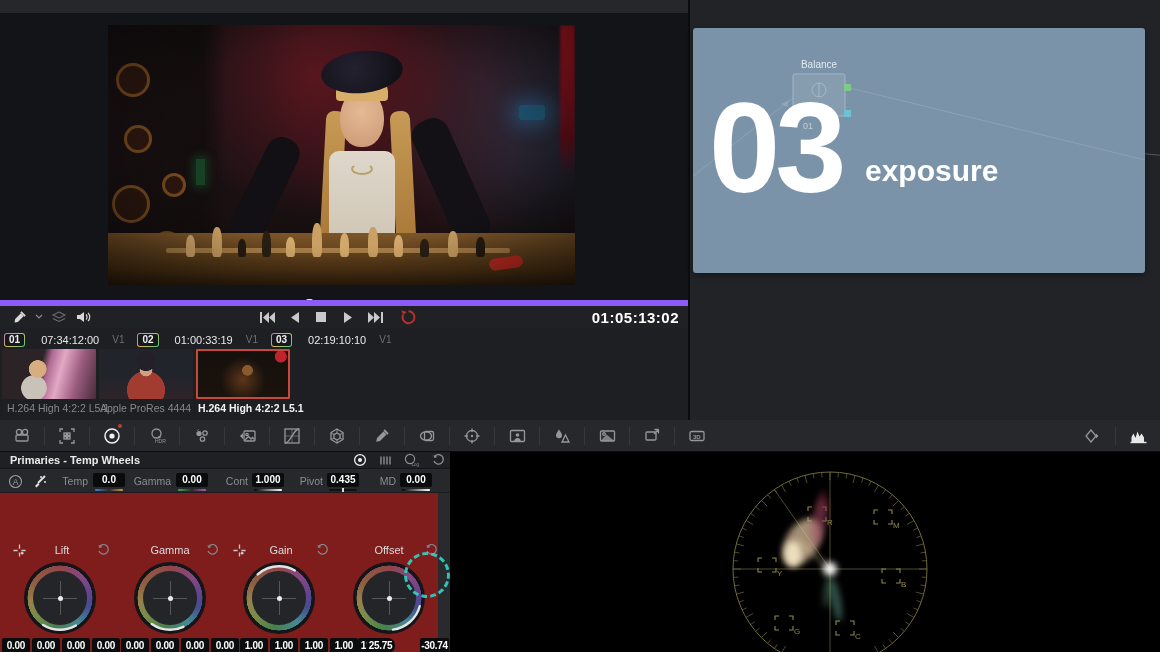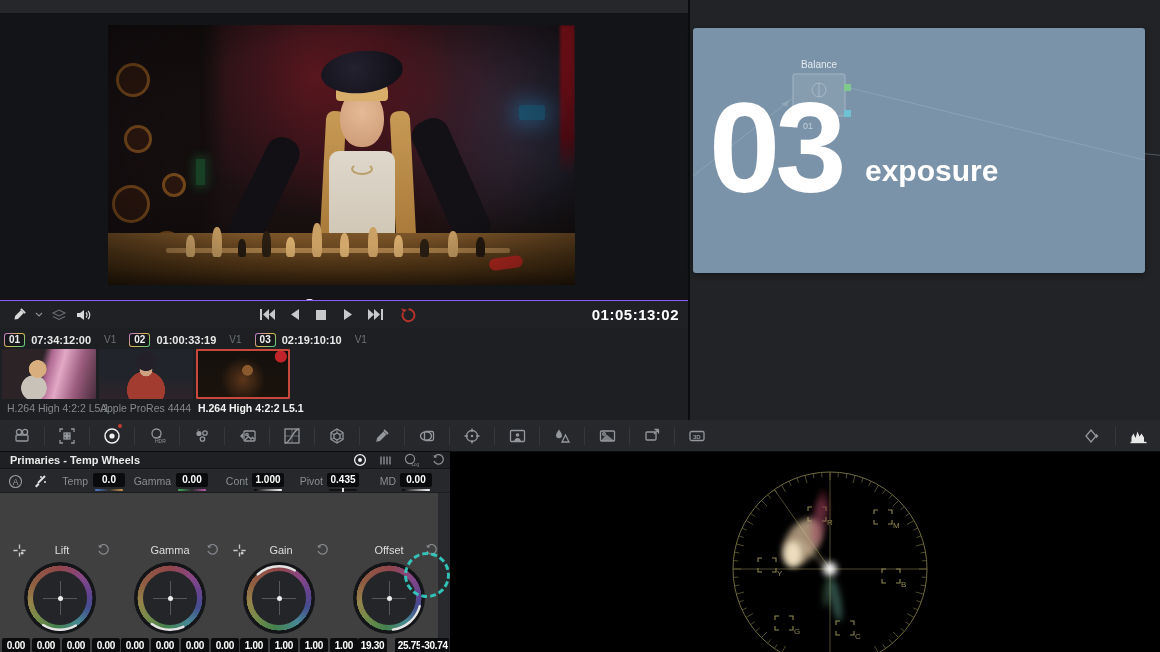--- a/index.html
+++ b/index.html
@@ -34,40 +34,40 @@
   .v-necklace{left:243px;top:138px;width:22px;height:12px;border:2px solid #b9a06a;border-top-color:transparent;border-radius:50%;}
   .v-table{left:0;bottom:0;width:467px;height:52px;background:linear-gradient(180deg,#7c5529,#4e3314 70%,#2e1d0c);}
   .v-boardedge{left:58px;bottom:32px;width:344px;height:5px;background:#b88c52;border-radius:2px;opacity:.8;}
   .v-piece{bottom:0;border-radius:45% 45% 22% 22%;}
   .v-redobj{right:52px;bottom:16px;width:34px;height:12px;background:#c32c22;border-radius:6px;transform:rotate(-8deg);}
   .v-vignette{left:0;top:0;width:100%;height:100%;background:radial-gradient(ellipse at 50% 45%, transparent 52%, rgba(0,0,0,.55));}
   #scrubbar{left:0;top:291px;width:688px;height:2px;background:#3c3e42;}
   #scrubhandle{left:306px;top:285px;width:7px;height:14px;background:#e9e9e9;border-radius:2px;}
 
   
-  #transport{left:0;top:300px;width:688px;height:28px;background:#1f2124;border-top:1px solid #8b5cf6;display:flex;align-items:center;}
+  #transport{left:0;top:300px;width:688px;height:28px;background:#1f2124;border-top:6px solid #8b5cf6;display:flex;align-items:center;}
   .t-left{display:flex;align-items:center;gap:6px;padding-left:10px;}
   .t-center{position:absolute;left:258px;display:flex;align-items:center;gap:9px;}
   #timecode{position:absolute;right:9px;font-size:15px;font-weight:bold;color:#fff;letter-spacing:.5px;}
   .ticon{display:inline-flex;align-items:center;justify-content:center;width:18px;height:18px;cursor:pointer;}
 
   
   #nodepanel{left:690px;top:0;width:470px;height:420px;background:#212327;}
   #divider-v{left:688px;top:0;width:2px;height:420px;background:#0b0c0e;}
   #slidecard{left:3px;top:28px;width:452px;height:245px;background:#7b93a8;border-radius:3px;overflow:hidden;box-shadow:0 2px 6px rgba(0,0,0,.4);}
   #slide-num{left:16px;top:56px;font-size:128px;font-weight:bold;color:#fff;letter-spacing:-5px;line-height:1;}
   .slide-title{left:172px;font-size:30px;font-weight:bold;color:#fff;line-height:34px;}
   #nodeline-out{left:455px;top:154px;width:15px;height:1px;background:rgba(170,190,205,.35);transform:rotate(6deg);}
 
   
   #clipstrip{left:0;top:328px;width:688px;height:92px;background:#1d1f22;}
   #cliphead{left:0;top:4px;height:15px;display:flex;align-items:center;}
   .badge{display:inline-flex;padding:1px;border-radius:3px;background:linear-gradient(135deg,#b873d8,#d8b84a,#4ac88a);}
   .badge>span{background:#17181b;border-radius:2px;padding:0 4px;font-size:10px;font-weight:bold;color:#f0f0f0;line-height:12px;}
-  .ctc{font-size:11px;font-weight:bold;color:#e8e8e8;margin-left:6px;text-align:right;}
+  .ctc{font-size:11px;font-weight:normal;color:#e8e8e8;margin-left:16px;text-align:right;}
   .ctrack{font-size:10px;color:#6d7074;margin-left:13px;margin-right:13px;}
   .thumb{top:21px;width:94px;height:50px;border-radius:1px;cursor:pointer;}
   #thumb1{left:2px;background:
     radial-gradient(circle at 38% 40%, #d9ae7e 0 13%, transparent 14%),
     radial-gradient(circle at 34% 78%, #c9c2b8 0 17%, transparent 18%),
     linear-gradient(105deg,#2b2326 40%,#b06a92 48%,#e3a8c6 60%,#9a5b7d 78%,#472c3a);}
   #thumb2{left:99px;background:
     radial-gradient(circle at 50% 24%, #23202a 0 16%, transparent 17%),
     radial-gradient(circle at 50% 42%, #cfa183 0 11%, transparent 12%),
     radial-gradient(circle at 50% 82%, #a23c30 0 30%, transparent 31%),
@@ -95,21 +95,21 @@
   .ph-icons{position:absolute;right:4px;display:flex;align-items:center;gap:9px;}
   .ph-ic{width:17px;height:15px;display:flex;align-items:center;justify-content:center;cursor:pointer;}
   #p-controls{left:0;top:18px;width:450px;height:23px;background:#26282b;border-bottom:1px solid #1a1c1f;}
   .fld-label{position:absolute;top:5px;font-size:10.5px;color:#8a8d91;text-align:right;width:38px;}
   .fld-box{position:absolute;top:3px;width:32px;height:14px;background:#0a0b0c;border-radius:2px;color:#fff;font-size:10px;font-weight:bold;text-align:center;line-height:14px;cursor:text;}
   .fld-grad{position:absolute;top:19px;width:28px;height:2px;border-radius:1px;}
   .g-temp{background:linear-gradient(90deg,#4a7bd0,#2b2b2b 50%,#d09a4a);}
   .g-tint{background:linear-gradient(90deg,#3fae5a,#2b2b2b 50%,#c05ab0);}
   .g-bw{background:linear-gradient(90deg,#000,#fff);}
   .g-pivot{background:#111;} .g-pivot::after{content:"";position:absolute;left:13px;top:-1px;width:2px;height:4px;background:#ddd;}
-  #wheelarea{left:0;top:41px;width:438px;height:159px;background:#404040;}
+  #wheelarea{left:0;top:41px;width:438px;height:159px;background:#7f1d1d;}
   .wh-label{position:absolute;top:51px;font-size:11px;color:#dcdcdc;transform:translateX(-50%);}
   .wh-reset{position:absolute;top:50px;width:14px;height:14px;cursor:pointer;}
   .wh-cross{position:absolute;top:50px;width:16px;height:16px;cursor:pointer;}
   .wheel{position:absolute;top:69px;width:72px;height:72px;cursor:grab;}
   .w-bezel{position:absolute;inset:0;border-radius:50%;background:#141518;}
   .w-ring{position:absolute;inset:3px;border-radius:50%;filter:saturate(.7) brightness(.85);
     background:conic-gradient(from 0deg,#c84a50,#b44ab4 13%,#7a4ac8 23%,#4a5ac8 30%,#3aa8b8 40%,#3aa04a 52%,#88a83a 64%,#b89a3a 73%,#bc6a3a 83%,#c84a50 100%);
     -webkit-mask:radial-gradient(circle closest-side,transparent 77%,#000 78% 98%,transparent 99%);
             mask:radial-gradient(circle closest-side,transparent 77%,#000 78% 98%,transparent 99%);}
   .w-disc{position:absolute;inset:9px;border-radius:50%;background:#232529;}
@@ -601,21 +601,21 @@
       <span class="vbox" style="left:151px;">0.00</span>
       <span class="vbox" style="left:181px;">0.00</span>
       <span class="vbox" style="left:211px;">0.00</span>
 
       <span class="vbox" style="left:240px;">1.00</span>
       <span class="vbox" style="left:270px;">1.00</span>
       <span class="vbox" style="left:300px;">1.00</span>
       <span class="vbox" style="left:330px;">1.00</span>
 
       <span class="vbox" style="left:358px;width:29px;">19.30</span>
-      <span class="vbox" style="left:395px;width:29px;">25.75</span>
+      <span class="vbox" style="left:366px;width:29px;border-radius:7px;">25.75</span>
       <span class="vbox" style="left:420px;width:29px;">-30.74</span>
 
     </div>
 
   </div>
   <div class="abs" id="grabring"></div>
 
   <div class="abs" id="scopespanel">
     <div class="abs" id="vswrap">
       <svg id="vs" width="710" height="182">

